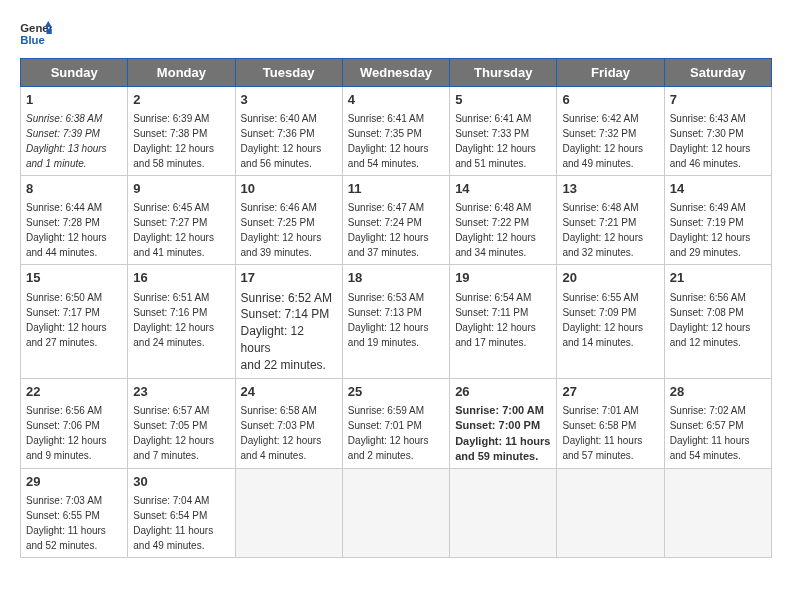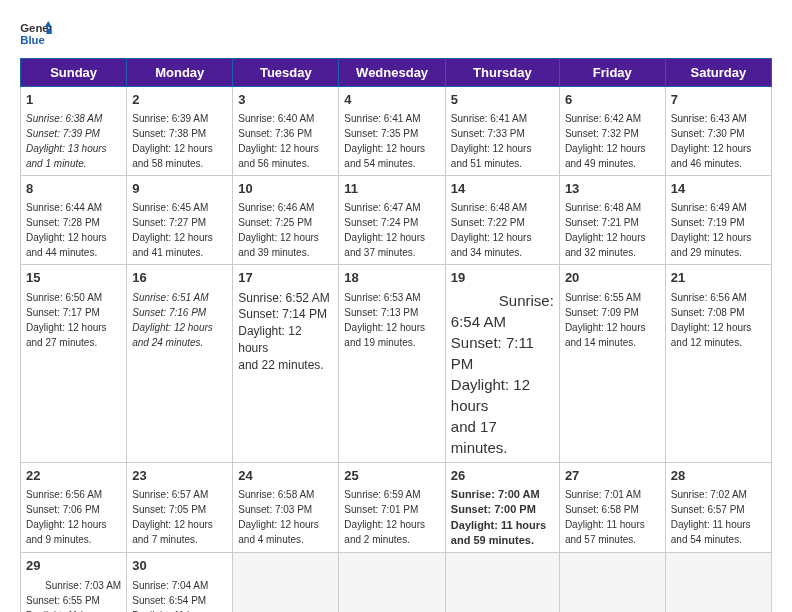--- a/index.html
+++ b/index.html
@@ -36,21 +36,21 @@
     .calendar-subtitle {
       font-size: 15px;
       color: #444;
     }
     table {
       width: 100%;
       border-collapse: collapse;
       font-size: 11px;
     }
     thead tr th {
-      background-color: #4c1d95;
+      background-color: #737373;
       color: #fff;
       padding: 6px 4px;
       font-size: 13px;
       font-weight: bold;
       border: 1px solid #1a5fb4;
     }
     tbody tr td {
       border: 1px solid #ccc;
       vertical-align: top;
       padding: 4px 5px;
@@ -159,33 +159,33 @@
         <td><span class="day-num">14</span><span style="white-space: pre-line; font-size: 10px; margin-top: 32px;">Sunrise: 6:49 AM
 Sunset: 7:19 PM
 Daylight: 12 hours
 and 29 minutes.</span></td>
       </tr>
       <tr>
         <td><span class="day-num">15</span><span style="white-space: pre-line; font-size: 10px;">Sunrise: 6:50 AM
 Sunset: 7:17 PM
 Daylight: 12 hours
 and 27 minutes.</span></td>
-        <td><span class="day-num">16</span><span style="white-space: pre-line; font-size: 10px; font-style: italic;">Sunrise: 6:51 AM
+        <td><span class="day-num">16</span><span style="white-space: pre-line; font-size: 10px;">Sunrise: 6:51 AM
 Sunset: 7:16 PM
 Daylight: 12 hours
 and 24 minutes.</span></td>
         <td><span class="day-num">17</span><span style="white-space: pre-line; font-size: 12px;">Sunrise: 6:52 AM
 Sunset: 7:14 PM
 Daylight: 12 hours
 and 22 minutes.</span></td>
         <td><span class="day-num">18</span><span style="white-space: pre-line; font-size: 10px;">Sunrise: 6:53 AM
 Sunset: 7:13 PM
 Daylight: 12 hours
 and 19 minutes.</span></td>
-        <td><span class="day-num">19</span><span style="white-space: pre-line; font-size: 15px; margin-left: 48px;">Sunrise: 6:54 AM
+        <td><span class="day-num">19</span><span style="white-space: pre-line; font-size: 10px;">Sunrise: 6:54 AM
 Sunset: 7:11 PM
 Daylight: 12 hours
 and 17 minutes.</span></td>
         <td><span class="day-num">20</span><span style="white-space: pre-line; font-size: 10px;">Sunrise: 6:55 AM
 Sunset: 7:09 PM
 Daylight: 12 hours
 and 14 minutes.</span></td>
         <td><span class="day-num">21</span><span style="white-space: pre-line; font-size: 10px;">Sunrise: 6:56 AM
 Sunset: 7:08 PM
 Daylight: 12 hours
@@ -215,21 +215,21 @@
         <td><span class="day-num">27</span><span style="white-space: pre-line; font-size: 10px;">Sunrise: 7:01 AM
 Sunset: 6:58 PM
 Daylight: 11 hours
 and 57 minutes.</span></td>
         <td><span class="day-num">28</span><span style="white-space: pre-line; font-size: 10px;">Sunrise: 7:02 AM
 Sunset: 6:57 PM
 Daylight: 11 hours
 and 54 minutes.</span></td>
       </tr>
       <tr>
-        <td><span class="day-num">29</span><span style="white-space: pre-line; font-size: 10px; margin-left: 19px;">Sunrise: 7:03 AM
+        <td><span class="day-num">29</span><span style="white-space: pre-line; font-size: 10px;">Sunrise: 7:03 AM
 Sunset: 6:55 PM
 Daylight: 11 hours
 and 52 minutes.</span></td>
         <td><span class="day-num">30</span><span style="white-space: pre-line; font-size: 10px;">Sunrise: 7:04 AM
 Sunset: 6:54 PM
 Daylight: 11 hours
 and 49 minutes.</span></td>
         <td class="empty"></td>
         <td class="empty"></td>
         <td class="empty"></td>

